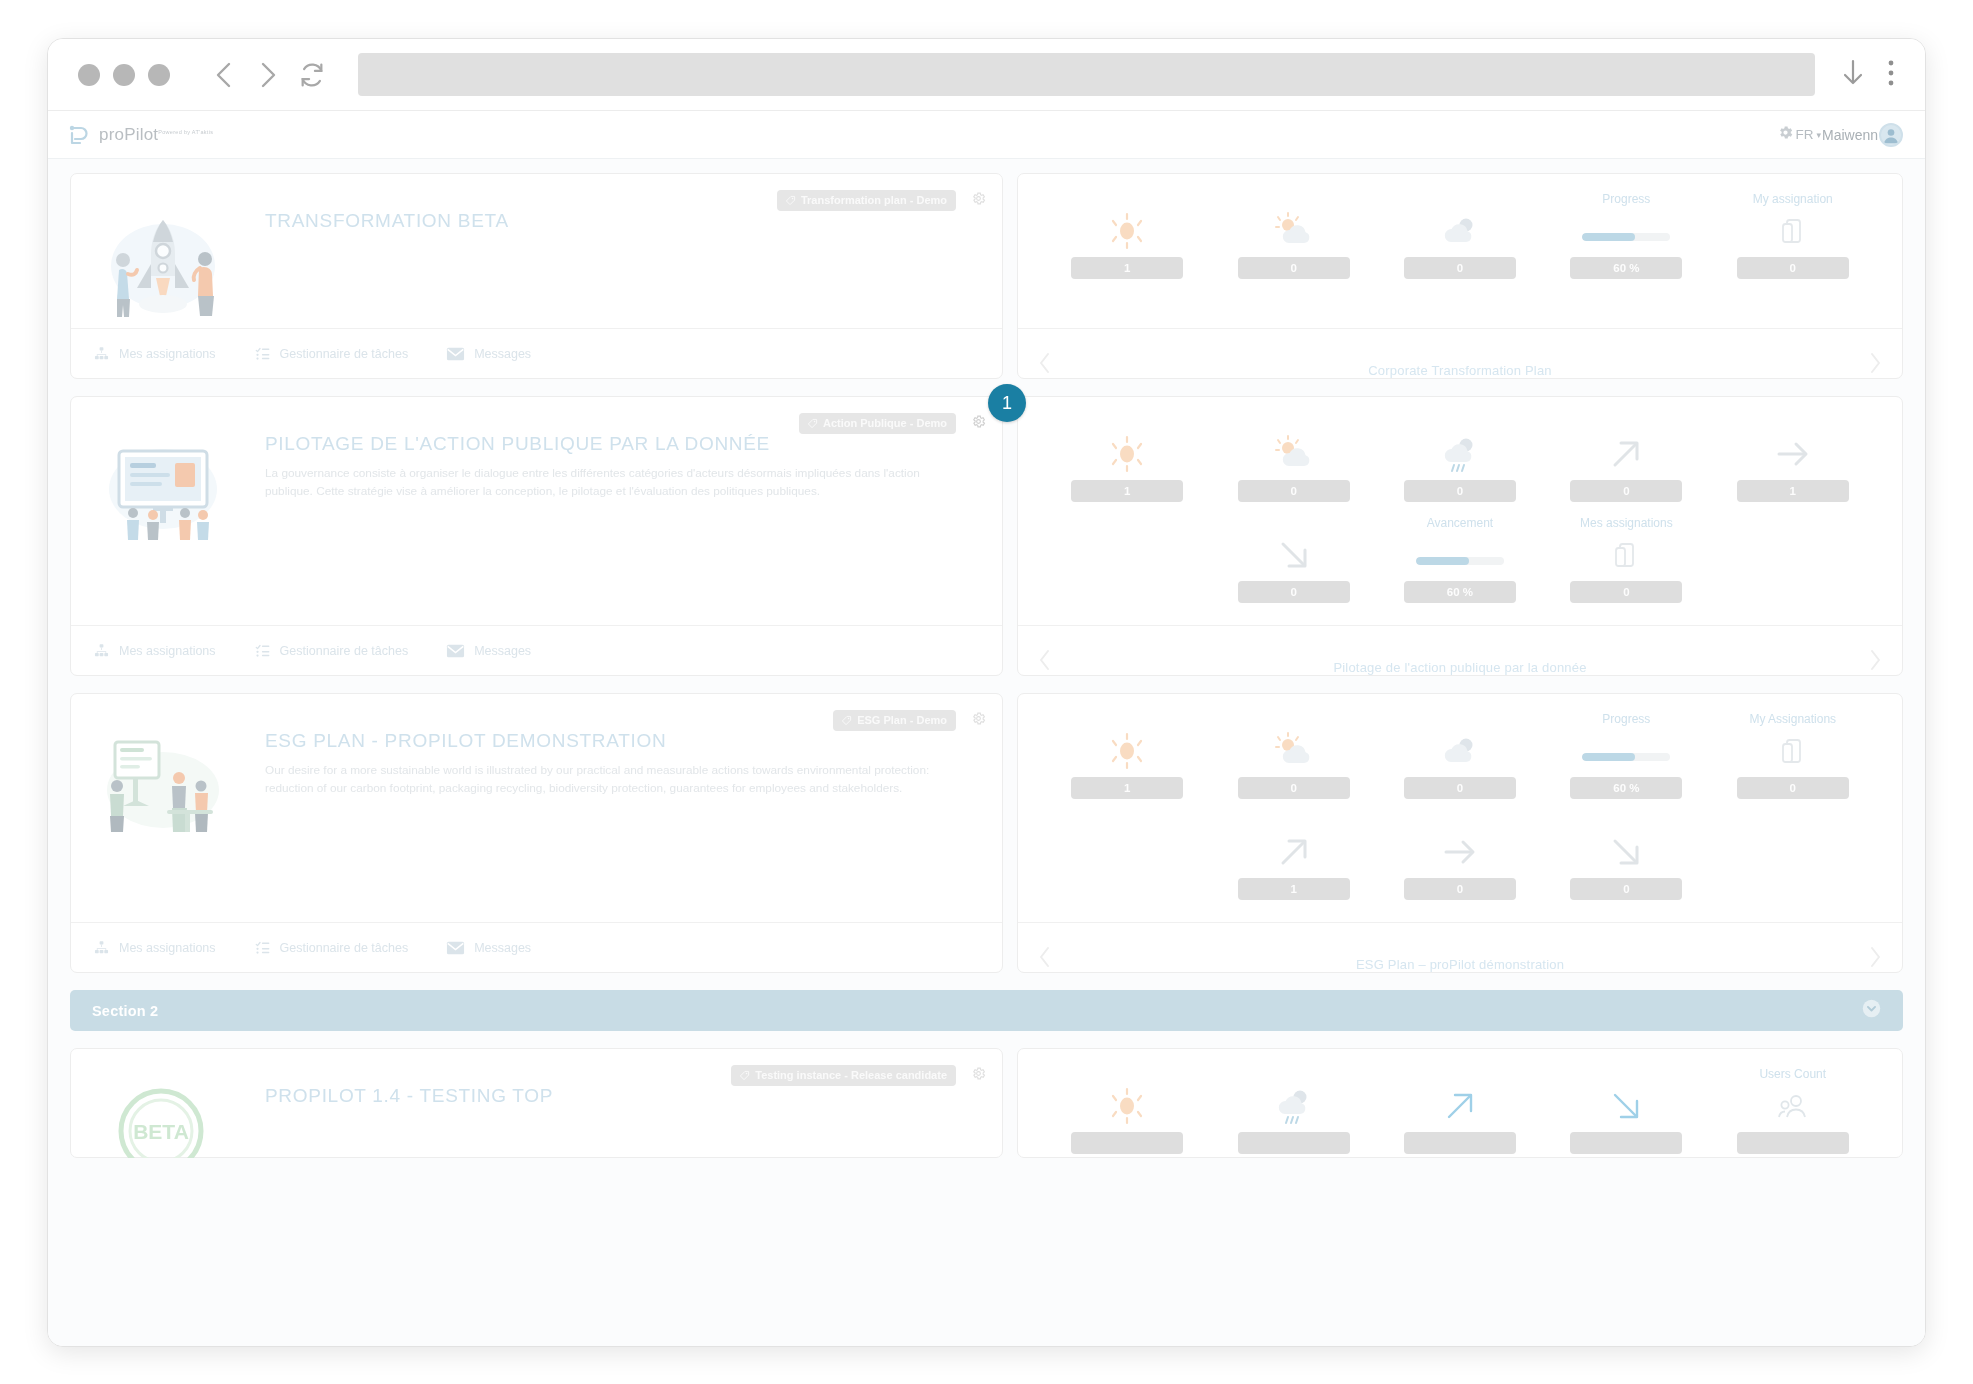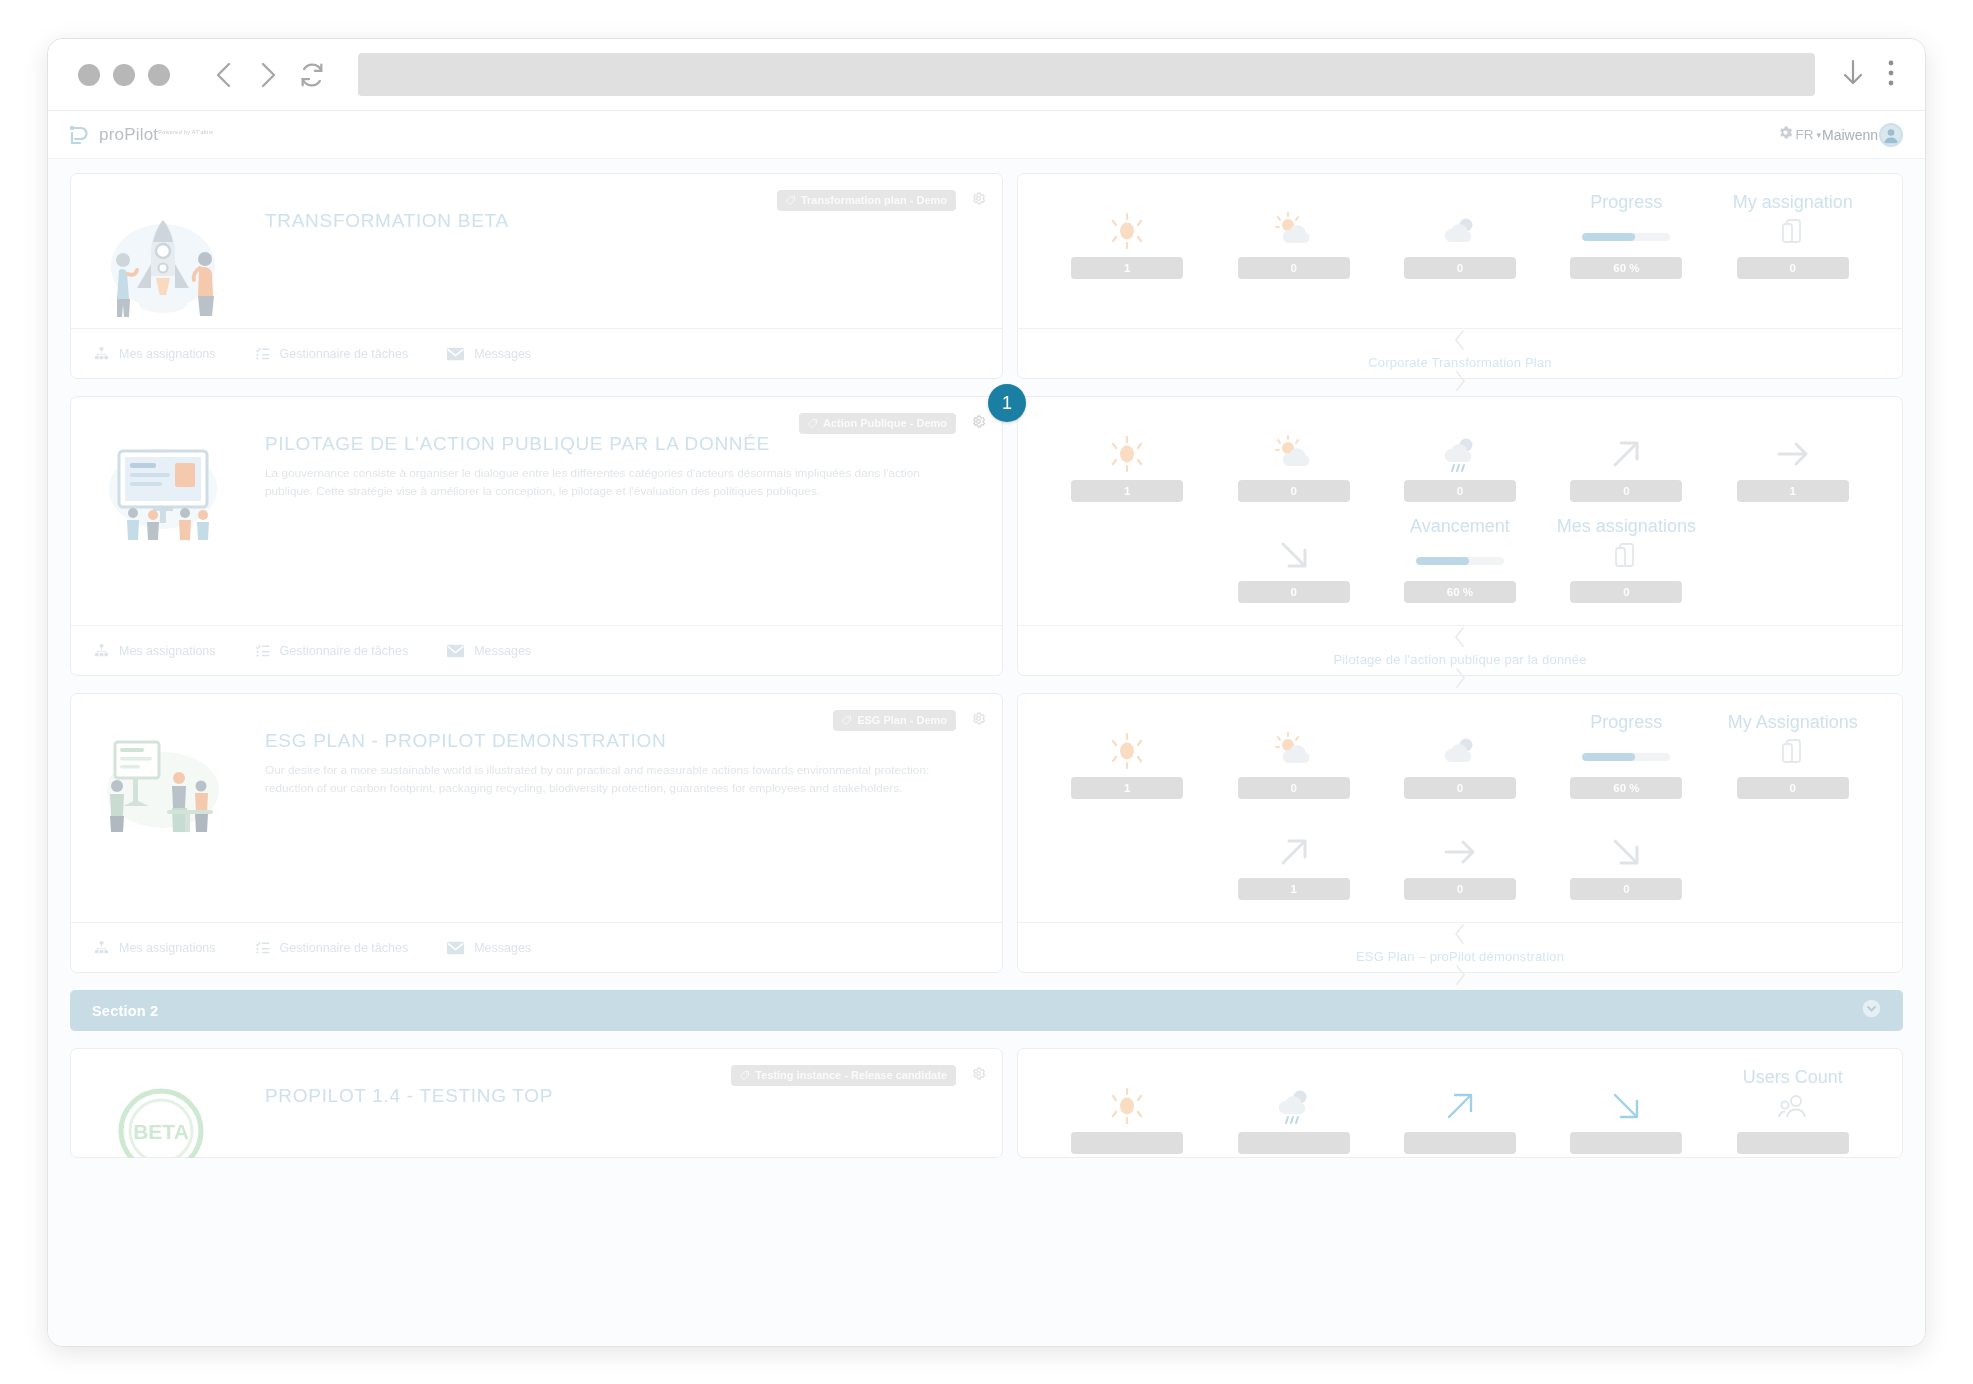--- a/index.html
+++ b/index.html
@@ -108,38 +108,38 @@
   .foot-link{ display:flex; align-items:center; gap:9px; }
   .foot-label{ font-size:12.5px; color:#dbe4ea; }
 
   
   .kpi-wrap{ flex:1; padding:18px 26px 8px 26px; }
   .kpi-row{ display:flex; }
   .kpi{
     width:20%; display:flex; flex-direction:column; align-items:center;
     padding-bottom:14px;
   }
-  .kpi-label{ font-size:18px; color:#cfe1ec; height:16px; margin-bottom:3px; white-space:nowrap;}
+  .kpi-label{ font-size:12px; color:#cfe1ec; height:16px; margin-bottom:3px; white-space:nowrap;}
   .kpi-icon{ height:40px; display:flex; align-items:center; justify-content:center; }
   .kpi-pill{
     width:112px; height:22px; background:#dedede; border-radius:4px;
     color:#fdfdfd; font-size:11.5px; font-weight:bold;
     display:flex; align-items:center; justify-content:center;
     margin-top:6px;
   }
   .progbar{
     width:88px; height:8px; background:#f1f3f4; border-radius:5px;
     overflow:hidden; margin-top:16px; margin-bottom:4px;
   }
   .progfill{ height:100%; background:#bcd8e6; border-radius:5px; }
   .kpi-spacer{ visibility:hidden; }
 
   .panel-nav{
     border-top:1px solid #f0f0f0; height:50px;
-    display:flex; align-items:center; padding:0 20px;flex-direction:column;
+    display:flex; align-items:flex-end; padding:0 20px;
   }
   .panel-nav-title{
     flex:1; text-align:center; font-size:13px; color:#d6e6f0; letter-spacing:.2px;
   }
   .panel-arrow{ color:#eaeaea; }
 
   
   .annot{
     position:absolute; width:38px; height:38px; border-radius:50%;
     background:#1a7fa3; color:#fff; font-size:18px;

